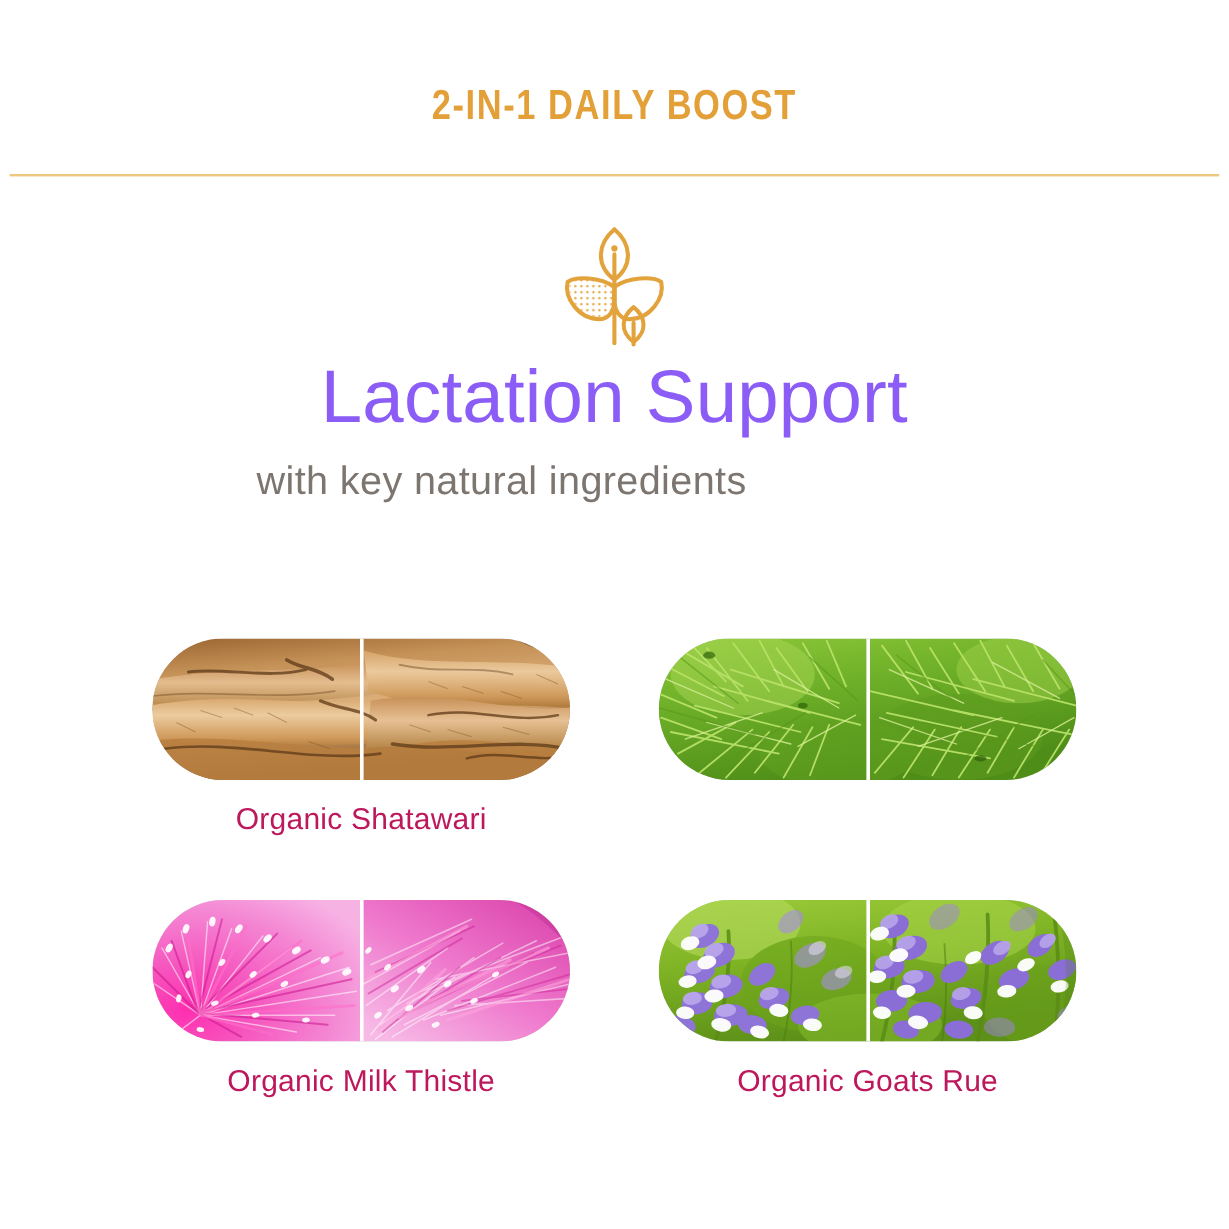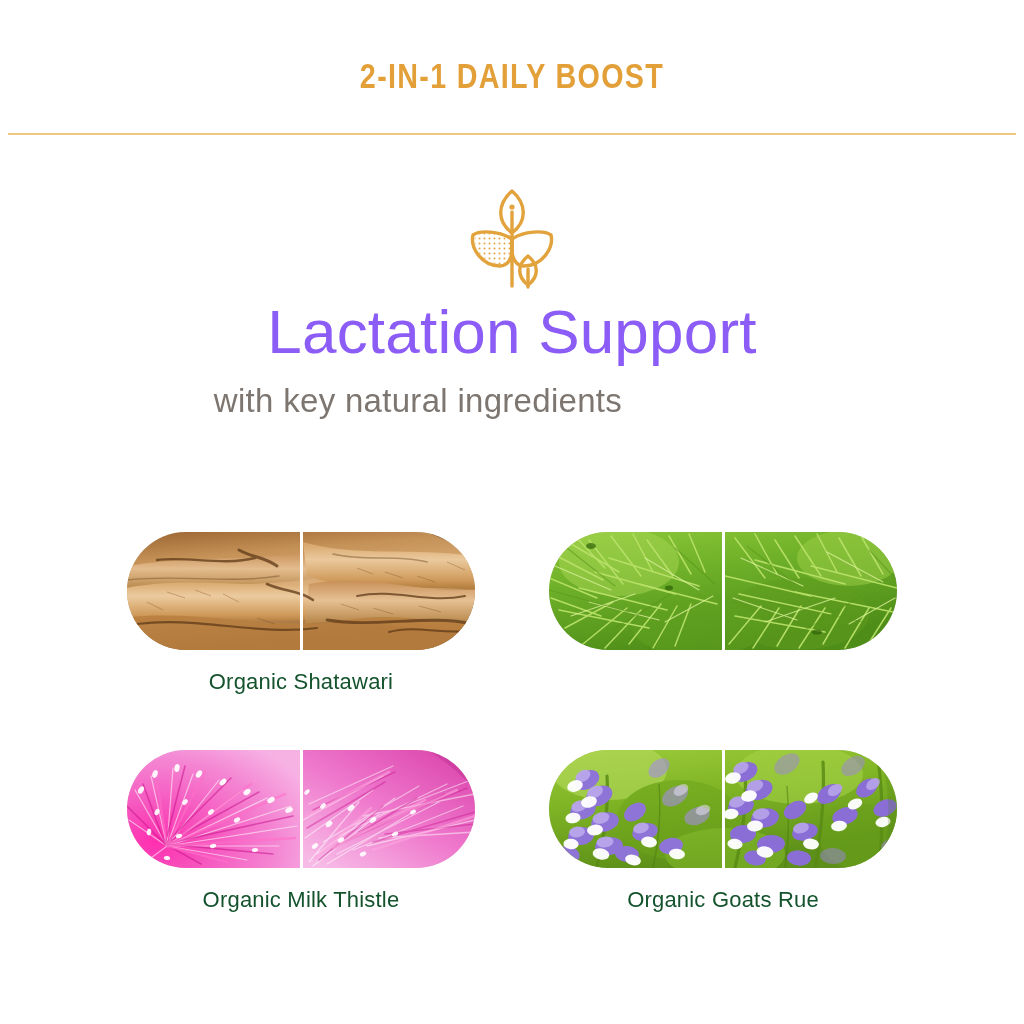--- a/index.html
+++ b/index.html
@@ -11,21 +11,21 @@
     height: 1024px;
     background: #ffffff;
     font-family: "Liberation Sans", sans-serif;
     overflow: hidden;
     position: relative;
   }
 
   
   .header {
     position: absolute;
-    top: 4px; left: 0;
+    top: 16px; left: 0;
     width: 1024px;
     height: 131px;
   }
   .header-title {
     position: absolute;
     top: 52px;
     left: 0;
     width: 1024px;
     text-align: center;
     font-family: "Liberation Sans Narrow", "Liberation Sans", sans-serif;
@@ -119,24 +119,24 @@
     left: 50%;
     margin-left: -1.5px;
     width: 3px;
     height: 118px;
     background: #ffffff;
   }
 
   .ing-label {
     margin-top: 19px;
     text-align: center;
-    font-size: 22px;
+    font-size: 25px;
     font-weight: 300;
     letter-spacing: 0.2px;
-    color: #14532d;
+    color: #be185d;
     white-space: nowrap;
   }
 </style>
 </head>
 <body>
 
 <div class="header">
   <div class="header-title">2-IN-1 DAILY BOOST</div>
   <div class="header-rule"></div>
 </div>

